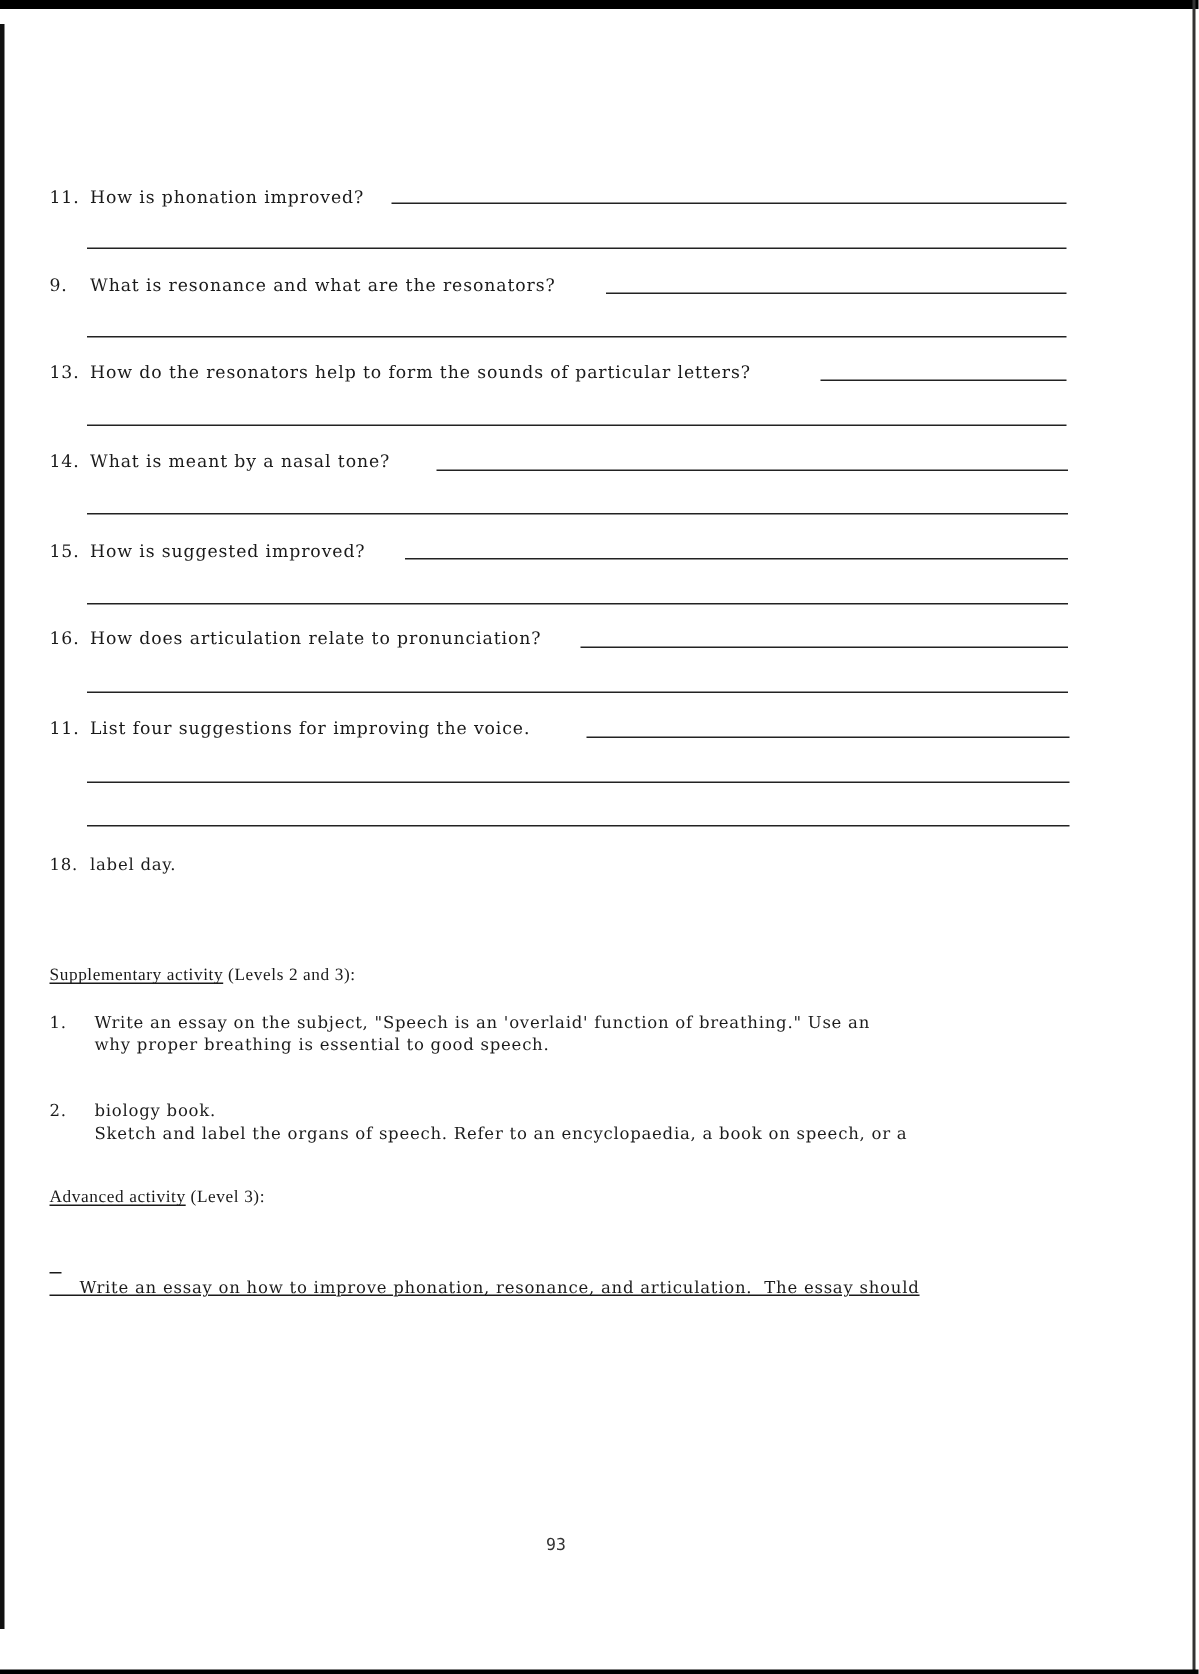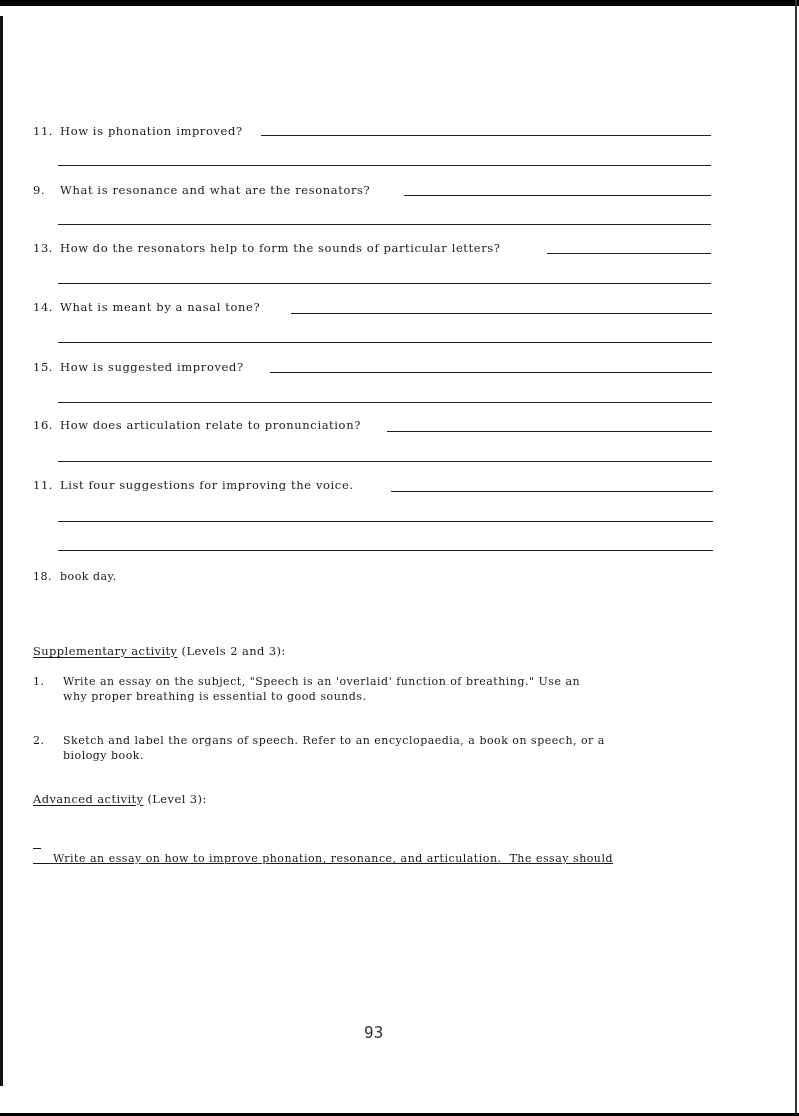--- a/index.html
+++ b/index.html
@@ -11,23 +11,23 @@
   .scan-top { position: absolute; left: 0; top: 0; width: 799px; height: 6px; background: #000; }
   .scan-left { position: absolute; left: 0; top: 16px; width: 3px; height: 1070px; background: #111; }
   .scan-right { position: absolute; left: 795px; top: 0; width: 2px; height: 1116px; background: #333; }
   .scan-bottom { position: absolute; left: 0; top: 1113px; width: 799px; height: 3px; background: #000; }
 
   .q { position: absolute; left: 33px; font-size: 11.5px; letter-spacing: 0.6px; white-space: nowrap; line-height: 14px; }
   .q .num { display: inline-block; width: 27px; }
   .rule { position: absolute; height: 0; border-top: 1.3px solid #222; }
 
   .para { position: absolute; font-size: 11px; letter-spacing: 0.5px; line-height: 15px; white-space: nowrap; text-decoration: underline; }
-  .heading { position: absolute; left: 33px; font-size: 11.5px; letter-spacing: 0.4px; white-space: nowrap; }
+  .heading { position: absolute; left: 33px; font-size: 11.5px; letter-spacing: 0.4px; white-space: nowrap; font-family: Liberation Serif, serif; }
   .heading .ul { text-decoration: underline; text-underline-offset: 2px; }
-  .page-num { position: absolute; left: 364px; top: 1023px; font-family: "DejaVu Sans Mono", monospace; font-size: 16px; color: #333; }
+  .page-num { position: absolute; left: 364px; top: 1023px; font-family: "DejaVu Sans Mono", monospace; font-size: 11px; color: #333; }
 </style>
 </head>
 <body>
 
 <div class="scan-top"></div>
 <div class="scan-left"></div>
 <div class="scan-right"></div>
 <div class="scan-bottom"></div>
 
 <div class="q" style="top:124px">
@@ -68,39 +68,39 @@
 
 <div class="q" style="top:478px">
   <span class="num">11.</span><span>List four suggestions for improving the voice.</span>
 </div>
 <div class="rule" style="left:391px; width:322px; top:491px"></div>
 <div class="rule" style="left:58px; width:655px; top:521px"></div>
 <div class="rule" style="left:58px; width:655px; top:550px"></div>
 
 <div class="para" style="left:33px; top:569px">
   <span style="display:inline-block; width:27px; vertical-align:top">18.</span><span style="display:inline-block; vertical-align:top">
-    <span style="display:block">book day.</span>
+    <span style="display:block">label day.</span>
   </span>
 </div>
 
 <div class="heading" style="top:644px">
   <span class="ul">Supplementary activity</span><span> (Levels 2 and 3):</span>
 </div>
 
 <div class="para" style="left:33px; top:674px">
   <span style="display:inline-block; width:30px; vertical-align:top">1.</span><span style="display:inline-block; vertical-align:top">
     <span style="display:block">Write an essay on the subject, "Speech is an 'overlaid' function of breathing."  Use an</span>
-    <span style="display:block">why proper breathing is essential to good sounds.</span>
+    <span style="display:block">why proper breathing is essential to good speech.</span>
   </span>
 </div>
 
 <div class="para" style="left:33px; top:733px">
   <span style="display:inline-block; width:30px; vertical-align:top">2.</span><span style="display:inline-block; vertical-align:top">
+    <span style="display:block">biology book.</span>
     <span style="display:block">Sketch and label the organs of speech.  Refer to an encyclopaedia, a book on speech, or a</span>
-    <span style="display:block">biology book.</span>
   </span>
 </div>
 
 <div class="heading" style="top:792px">
   <span class="ul">Advanced activity</span><span> (Level 3):</span>
 </div>
 
 <div class="para" style="left:33px; top:821px; white-space:pre">
   <span style="display:block">     Write an essay on how to improve phonation, resonance, and articulation.  The essay should</span>
 </div>

